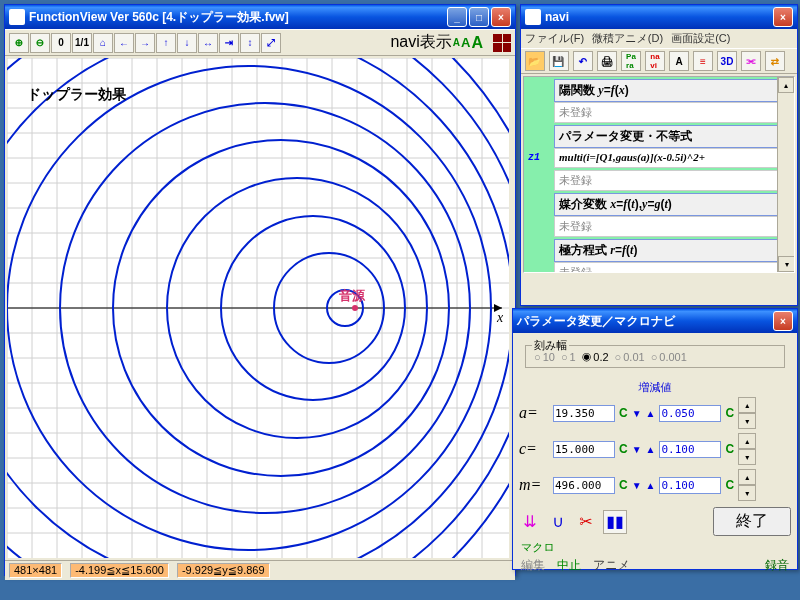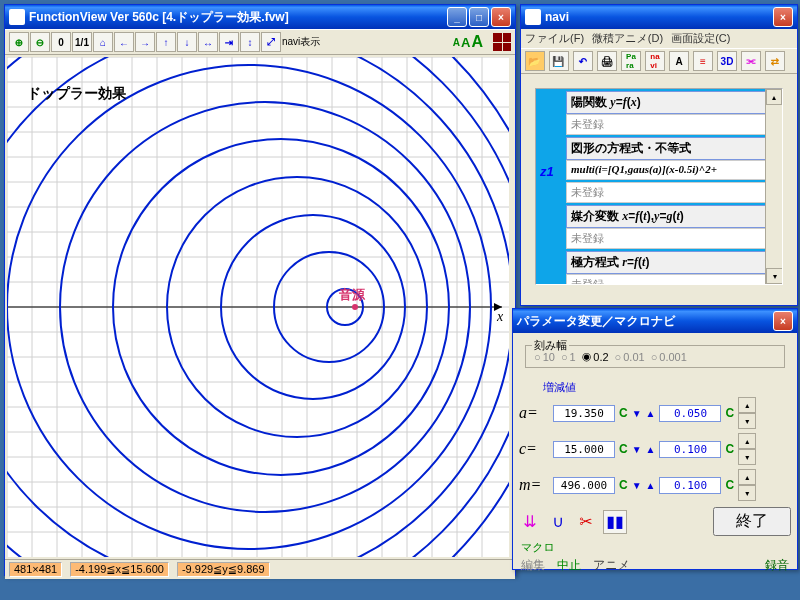--- a/index.html
+++ b/index.html
@@ -16,26 +16,26 @@
 .canvas{background:#fff;position:relative;overflow:hidden}
 .statusbar{background:#ece9d8;border-top:1px solid #aca899;padding:2px 4px;display:flex;gap:8px;font-size:11px}
 .statusbar span{border:1px inset #fff;padding:0 4px;background:#fdba74}
 
 #w1{left:4px;top:4px;width:510px;height:570px}
 #w1 .canvas{width:502px;height:500px;margin:2px}
 
 #w2{left:520px;top:4px;width:276px;height:300px}
 .cat{font-weight:bold;font-size:12px;padding:2px 4px;border:1px solid #7a96df;background:#f0f0f0;margin:2px 0 0 30px}
 .catbody{border:1px solid #ccc;background:#fff;margin:0 0 2px 30px;padding:2px 4px;font-size:11px;color:#888;min-height:14px;font-family:"Times New Roman",serif;font-style:italic}
-.rowlbl{position:absolute;left:4px;font-style:italic;font-family:Liberation Sans, sans-serif;font-size:13px;color:#00f;font-weight:bold}
+.rowlbl{position:absolute;left:4px;font-style:italic;font-family:Liberation Mono, monospace;font-size:10px;color:#00f;font-weight:bold}
 
 #w3{left:512px;top:308px;width:284px;height:260px}
 .param-row{display:flex;align-items:center;gap:4px;padding:2px 6px}
 .param-row .lbl{font-style:italic;font-family:"Times New Roman",serif;font-size:16px;width:30px}
-.param-row input{width:58px;font-family:monospace;font-size:11px;text-align:center;border:1px solid #7a96df;padding:1px}
+.param-row input{width:58px;font-family:monospace;font-size:11px;text-align:left;border:1px solid #7a96df;padding:1px}
 .radio-row{display:flex;gap:6px;padding:2px 6px;font-size:11px;color:#888}
 .radio-row label{display:flex;align-items:center;gap:2px}
 .fieldset{border:1px solid #aca899;margin:12px;padding:2px;position:relative}
 .fieldset .legend{position:absolute;top:-8px;left:6px;background:#ece9d8;padding:0 2px;font-size:11px}
 .smbtn{width:16px;height:14px;border:1px solid #aca899;background:#ece9d8;font-size:8px;display:flex;align-items:center;justify-content:center}
 .arrow{color:#00d;font-size:10px}
 .ctag{color:#080;font-weight:bold;font-size:12px}
 .iconrow{display:flex;gap:6px;padding:4px 6px;align-items:center}
 .bigicon{width:22px;height:22px;font-size:16px;display:flex;align-items:center;justify-content:center}
 .linkrow{display:flex;gap:12px;padding:2px 8px;font-size:12px}
@@ -63,21 +63,21 @@
     <div class="tbtn">1/1</div>
     <div class="tbtn" style="color:#00d">⌂</div>
     <div class="tbtn" style="color:#00d">←</div>
     <div class="tbtn" style="color:#00d">→</div>
     <div class="tbtn" style="color:#00d">↑</div>
     <div class="tbtn" style="color:#00d">↓</div>
     <div class="tbtn" style="color:#00d">↔</div>
     <div class="tbtn" style="color:#00d">⇥</div>
     <div class="tbtn" style="color:#00d">↕</div>
     <div class="tbtn" style="color:#00d">⤢</div>
-    <div style="flex:1;text-align:left;font-size:10px">navi表示</div>
+    <div style="flex:1;text-align:right;font-size:16px">navi表示</div>
     <span style="color:#080;font-size:10px;font-weight:bold">A</span>
     <span style="color:#080;font-size:13px;font-weight:bold">A</span>
     <span style="color:#080;font-size:16px;font-weight:bold">A</span>
     <div style="width:8px"></div>
     <div style="width:18px;height:18px;display:grid;grid-template:1fr 1fr/1fr 1fr;gap:1px">
       <div style="background:#800"></div>
         <div style="background:#800"></div>
         <div style="background:#800"></div>
         <div style="background:#800"></div>
     </div>
@@ -175,24 +175,24 @@
     <div class="tbtn" style="color:#00d">↶</div>
     <div class="tbtn">🖨</div>
     <div class="tbtn" style="color:#080;font-size:8px">Pa<br>ra</div>
     <div class="tbtn" style="color:#d00;font-size:8px">na<br>vi</div>
     <div class="tbtn" style="font-weight:bold">A</div>
     <div class="tbtn" style="color:#d00">≡</div>
     <div class="tbtn" style="color:#00d;font-weight:bold">3D</div>
     <div class="tbtn" style="color:#d0d">⫘</div>
     <div class="tbtn" style="color:#d80">⇄</div>
   </div>
-  <div style="position:relative;height:195px;overflow:hidden;border:1px inset #fff;margin:14px;background:#0ea5e9">
+  <div style="position:relative;height:195px;overflow:hidden;border:1px inset #fff;margin:2px;background:#86efac">
     <div class="cat"><span>陽関数 <span class="it">y</span>=<span class="it">f</span>(<span class="it">x</span>)</span></div>
     <div class="catbody" style="font-style:normal;font-family:sans-serif">未登録</div>
-    <div class="cat">図形の方程式・不等式</div>
+    <div class="cat">パラメータ変更・不等式</div>
     <div style="position:relative">
       <span class="rowlbl" style="top:4px">z1</span>
       <div class="catbody" style="color:#000;font-weight:bold">multi(i=[Q1,gaus(a)](x-0.5i)^2+</div>
       <div class="catbody" style="font-style:normal;font-family:sans-serif">未登録</div>
     </div>
     <div class="cat"><span>媒介変数 <span class="it">x</span>=<span class="it">f</span>(<span class="it">t</span>),<span class="it">y</span>=<span class="it">g</span>(<span class="it">t</span>)</span></div>
     <div class="catbody" style="font-style:normal;font-family:sans-serif">未登録</div>
     <div class="cat"><span>極方程式 <span class="it">r</span>=<span class="it">f</span>(<span class="it">t</span>)</span></div>
     <div class="catbody" style="font-style:normal;font-family:sans-serif">未登録</div>
     <div style="position:absolute;right:0;top:0;width:16px;height:100%;background:#ece9d8;border-left:1px solid #aca899">
@@ -227,21 +227,21 @@
       <label>
           <span>○</span>
           <span>0.01</span>
         </label>
       <label>
           <span>○</span>
           <span>0.001</span>
         </label>
     </div>
   </div>
-  <div style="text-align:left;padding:0 30px;color:#00d;font-size:11px">増減値</div>
+  <div style="text-align:center;padding:0 30px;color:#00d;font-size:11px">増減値</div>
   <div id="params">
       <div class="param-row">
         <span class="lbl">a=</span>
         <input value="19.350" style="">
         <span class="ctag">C</span>
         <span class="arrow">▼</span>
         <span class="arrow">▲</span>
         <input value="0.050" style="color: rgb(0, 0, 221);">
         <span class="ctag">C</span>
         <div style="display:flex;flex-direction:column">

